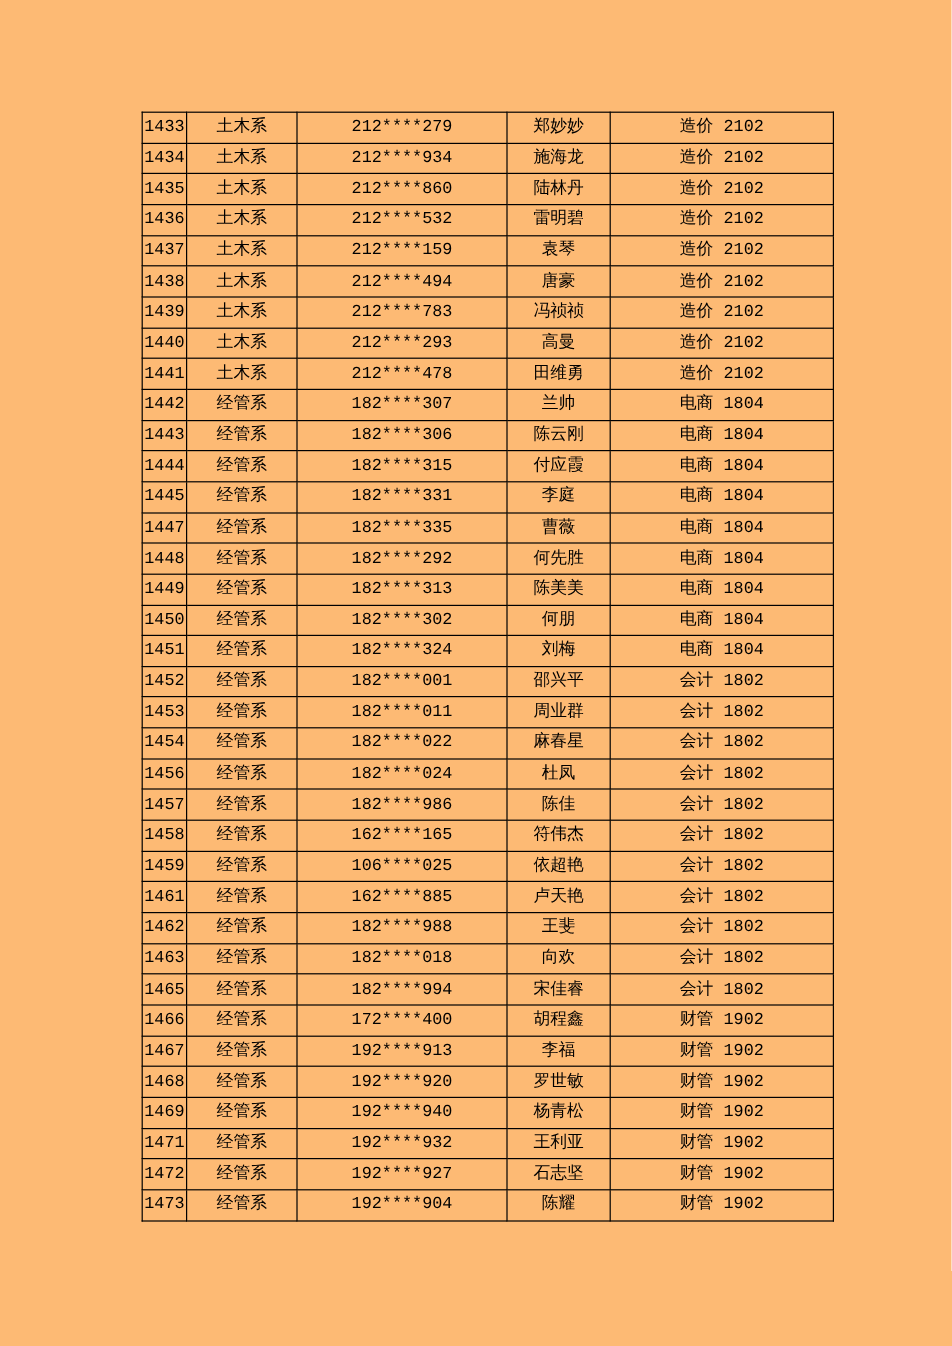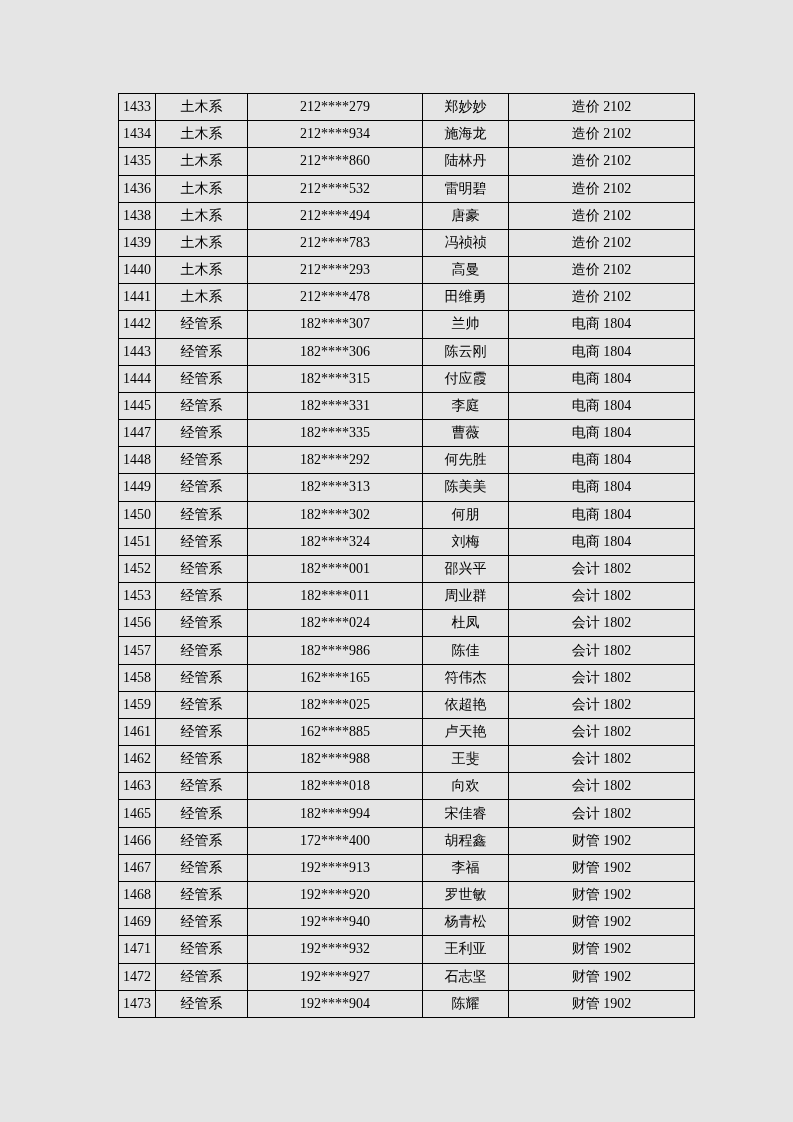--- a/index.html
+++ b/index.html
@@ -4,22 +4,22 @@
 <style>
   html, body {
     margin: 0;
     padding: 0;
     background: #ffffff;
   }
   .page {
     position: relative;
     width: 793px;
     height: 1122px;
-    background: #e5e5e5;
-    font-family: Liberation Serif, serif;
+    background: #fdba74;
+    font-family: Liberation Mono, monospace;
     color: #000000;
     overflow: hidden;
   }
   table.student-table {
     position: absolute;
     left: 118px;
     top: 93px;
     width: 576px;
     height: 925px;
     border-collapse: collapse;
@@ -76,20 +76,27 @@
           <td>造价 2102</td>
         </tr>
         <tr>
           <td>1436</td>
           <td>土木系</td>
           <td>212****532</td>
           <td>雷明碧</td>
           <td>造价 2102</td>
         </tr>
         <tr>
+          <td>1437</td>
+          <td>土木系</td>
+          <td>212****159</td>
+          <td>袁琴</td>
+          <td>造价 2102</td>
+        </tr>
+        <tr>
           <td>1438</td>
           <td>土木系</td>
           <td>212****494</td>
           <td>唐豪</td>
           <td>造价 2102</td>
         </tr>
         <tr>
           <td>1439</td>
           <td>土木系</td>
           <td>212****783</td>
@@ -181,20 +188,27 @@
           <td>会计 1802</td>
         </tr>
         <tr>
           <td>1453</td>
           <td>经管系</td>
           <td>182****011</td>
           <td>周业群</td>
           <td>会计 1802</td>
         </tr>
         <tr>
+          <td>1454</td>
+          <td>经管系</td>
+          <td>182****022</td>
+          <td>麻春星</td>
+          <td>会计 1802</td>
+        </tr>
+        <tr>
           <td>1456</td>
           <td>经管系</td>
           <td>182****024</td>
           <td>杜凤</td>
           <td>会计 1802</td>
         </tr>
         <tr>
           <td>1457</td>
           <td>经管系</td>
           <td>182****986</td>
@@ -204,21 +218,21 @@
         <tr>
           <td>1458</td>
           <td>经管系</td>
           <td>162****165</td>
           <td>符伟杰</td>
           <td>会计 1802</td>
         </tr>
         <tr>
           <td>1459</td>
           <td>经管系</td>
-          <td>182****025</td>
+          <td>106****025</td>
           <td>依超艳</td>
           <td>会计 1802</td>
         </tr>
         <tr>
           <td>1461</td>
           <td>经管系</td>
           <td>162****885</td>
           <td>卢天艳</td>
           <td>会计 1802</td>
         </tr>

